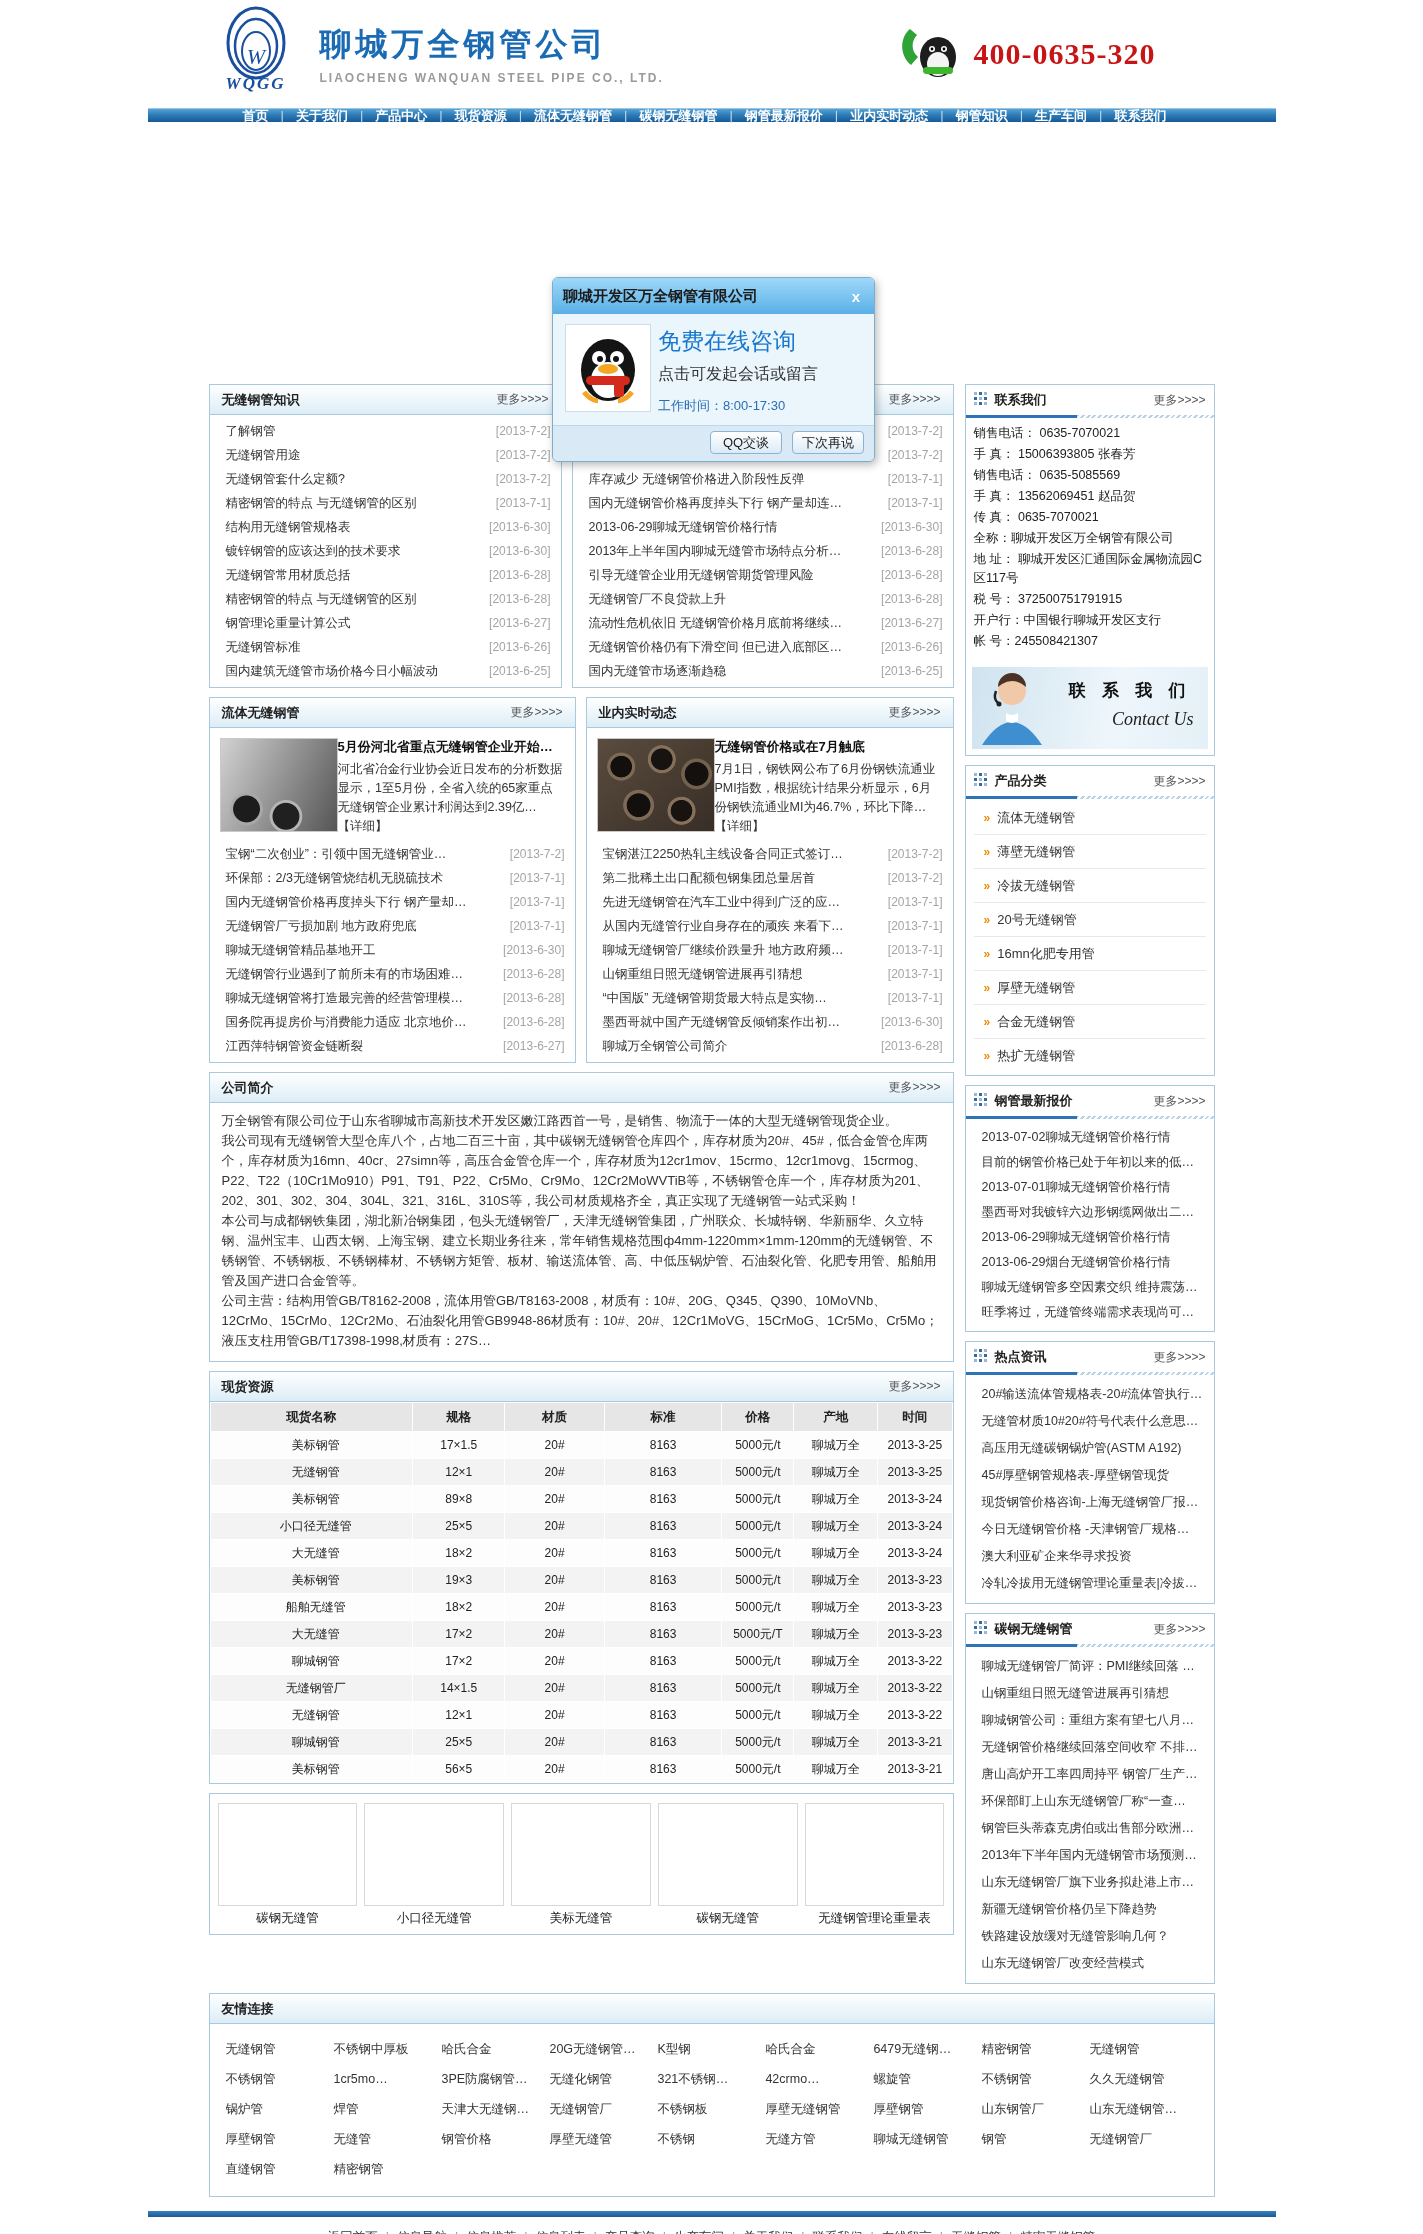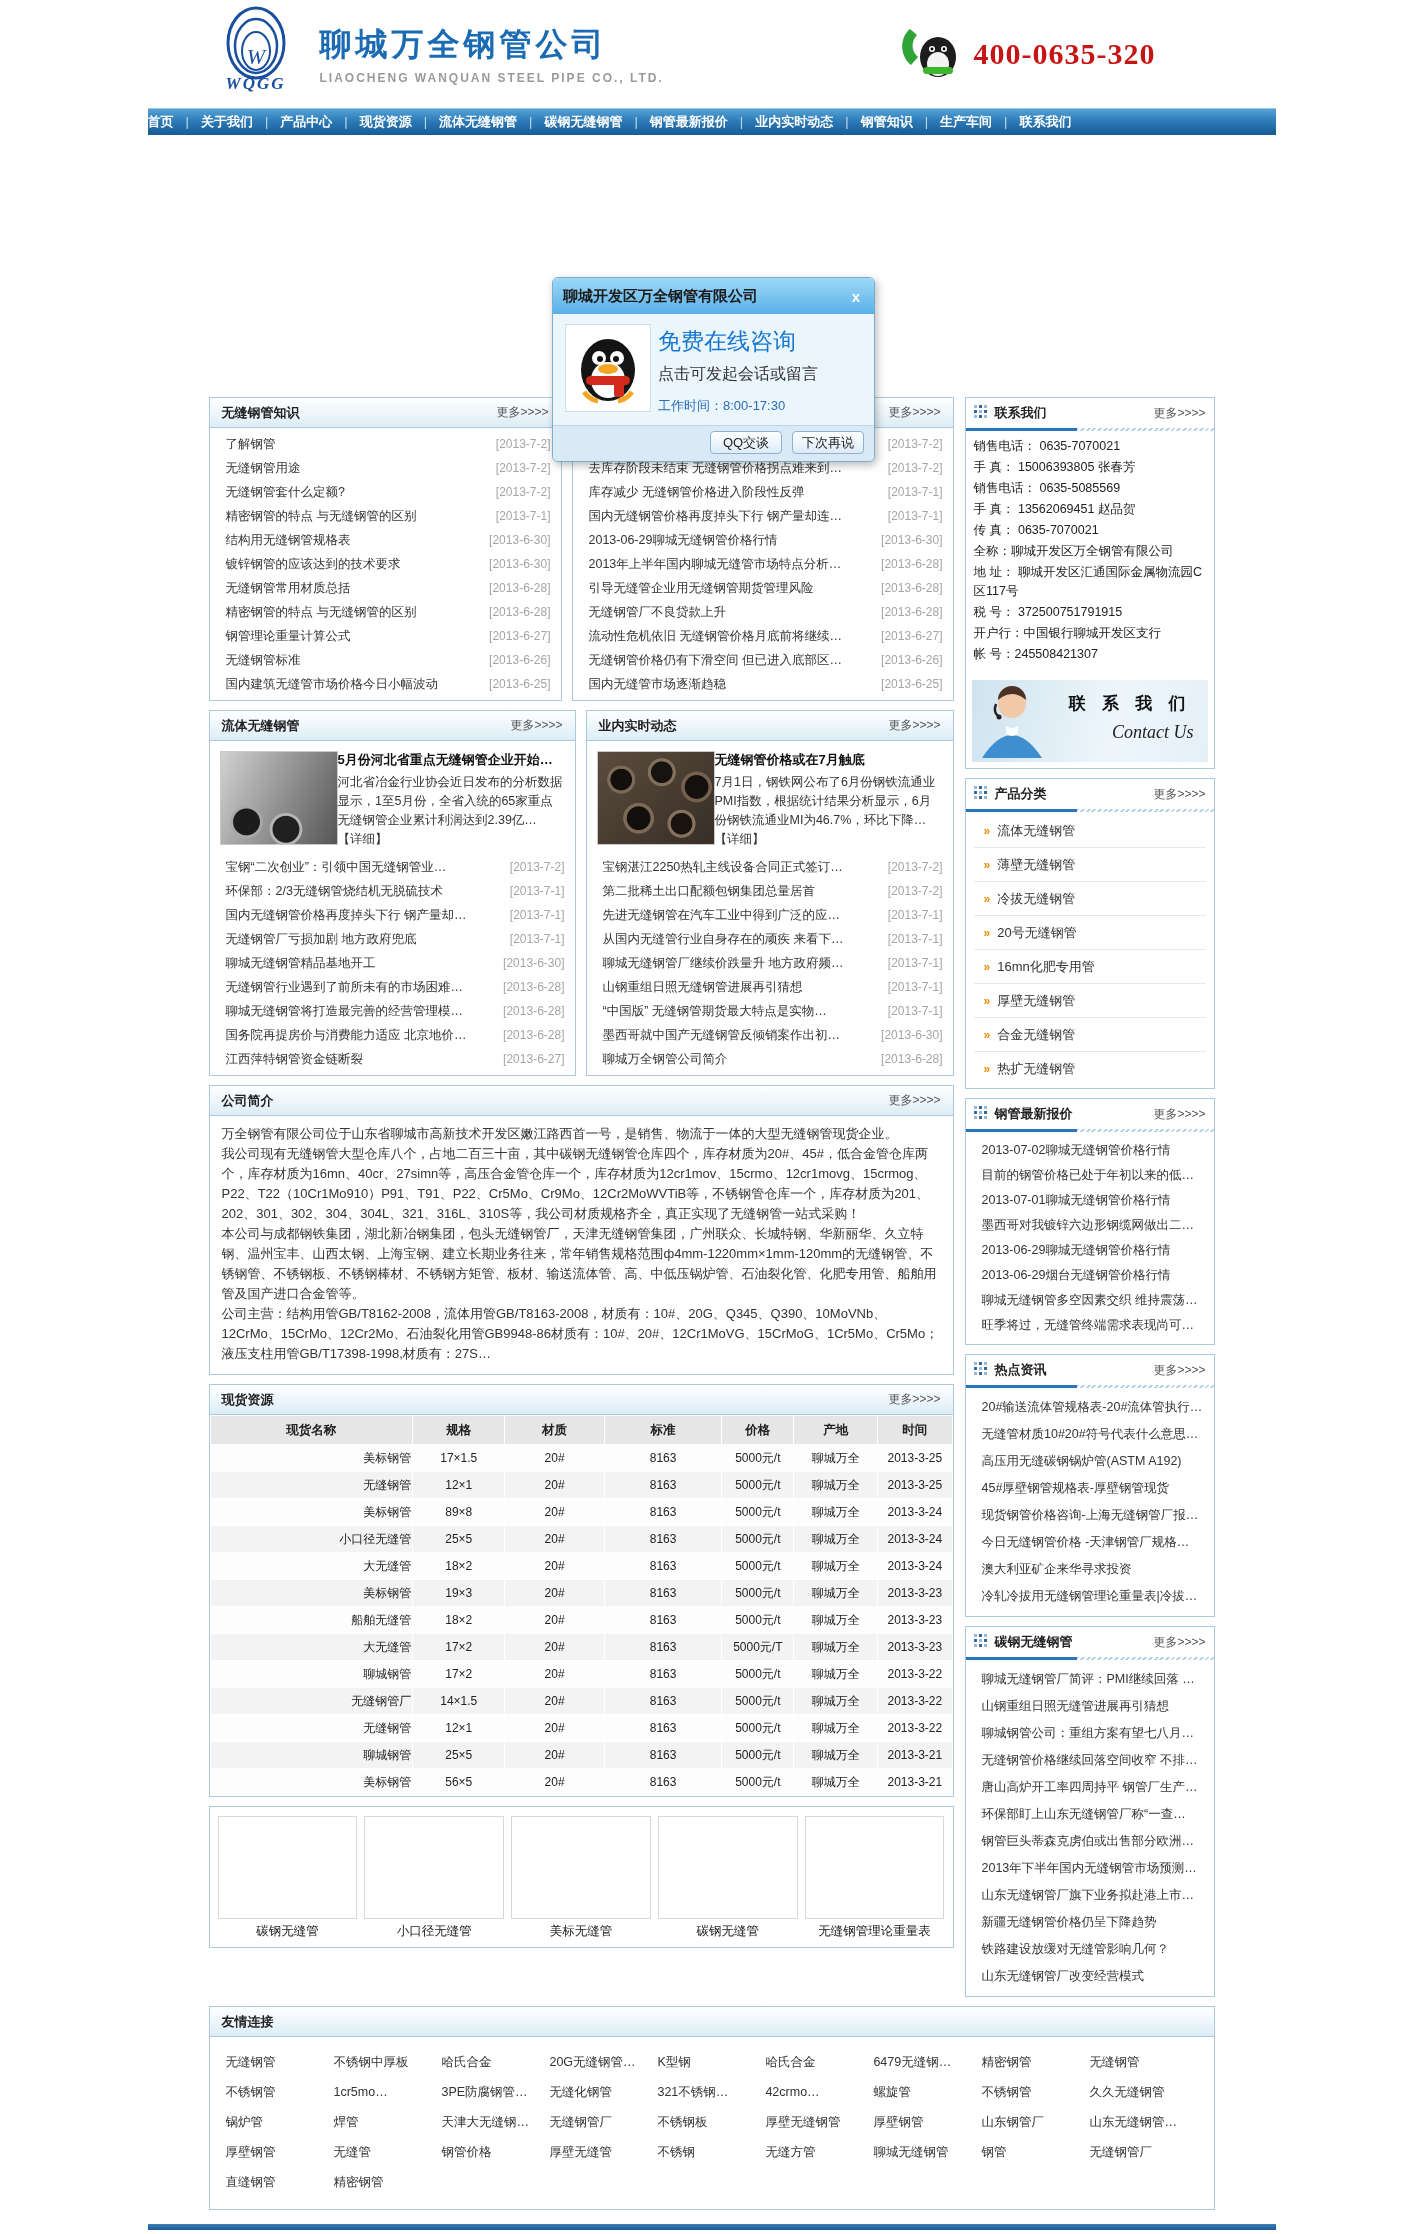--- a/index.html
+++ b/index.html
@@ -14,22 +14,22 @@
   .logo { width:96px; height:96px; margin-left:60px; position:relative; flex-shrink:0; text-align:center; }
   .logo .rings { display:block; margin:0 auto; }
   .logo .wqgg { font-family:"Liberation Serif",serif; font-style:italic; font-weight:bold;
     color:#1a4fa0; font-size:17px; letter-spacing:2px; display:block; margin-top:-6px; }
   .brand { margin-left:16px; }
   .brand .cn { font-size:32px; font-weight:bold; color:#1a6bb3; letter-spacing:4px; }
   .brand .en { font-size:12px; color:#9a9a9a; letter-spacing:2px; font-weight:bold; margin-top:4px; }
   .hdr-right { margin-left:auto; margin-right:120px; display:flex; align-items:center; gap:10px; }
   .phone-num { font-family:"Liberation Serif",serif; font-weight:bold; font-size:30px; color:#c71414; letter-spacing:1px; }
   
-  .nav { height:27px; background:linear-gradient(180deg,#55a2d6 0%,#2d7cb8 45%,#175a96 100%);
-    display:flex; align-items:center; border-top:1px solid #9cc6e2; }
+  .nav { height:14px; background:linear-gradient(180deg,#55a2d6 0%,#2d7cb8 45%,#175a96 100%);
+    display:flex; align-items:center; padding-left:95px; border-top:1px solid #9cc6e2; }
   .nav ul { list-style:none; margin:0; padding:0; display:flex; align-items:center; }
   .nav li { color:#fff; font-size:13px; font-weight:bold; white-space:nowrap; cursor:pointer; }
   .nav li + li::before { content:"|"; color:#bfdcf0; font-weight:normal; margin:0 12px; }
   .banner-space { height:262px; }
   
   .content { width:1006px; margin:0 auto; display:flex; gap:11px; align-items:flex-start; }
   .main { width:745px; }
   .sidebar { width:250px; }
   .row { display:flex; gap:10px; margin-bottom:9px; }
   .box { border:1px solid #abc9dc; background:#fff; }
@@ -74,21 +74,21 @@
     white-space:nowrap; overflow:hidden; cursor:pointer; }
   .slist.tall li { height:27px; line-height:27px; }
   
   .about-body { padding:8px 12px 10px; font-size:13px; line-height:20px; color:#333; }
   .about-body p { margin:0; }
   
   .stbl { width:100%; border-collapse:separate; border-spacing:1px; background:#fff; }
   .stbl th { background:#e6e6e6; height:28px; font-size:12.5px; font-weight:bold; color:#222; }
   .stbl td { height:26px; font-size:12px; color:#222; text-align:center; background:#fdfdfd; }
   .stbl tbody tr:nth-child(even) td { background:#f3f3f3; }
-  .stbl td:first-child { text-align:right; padding-left:10px;margin-top:7px; }
+  .stbl td:first-child { text-align:center; padding-left:10px;margin-top:7px; }
   
   .gal { display:flex; gap:7px; padding:9px 8px 4px; }
   .gal figure { margin:0; width:142px; }
   .gph { height:103px; border:1px solid #d8d8d8; cursor:pointer; }
   .gal figcaption { text-align:center; font-size:12.5px; color:#222; height:24px; line-height:24px; cursor:pointer;
     white-space:nowrap; overflow:hidden; }
   
   .ph-rods { background:
     radial-gradient(circle 24px at 22% 76%, #1c1c1c 0 54%, #a8a8a8 58% 66%, transparent 70%),
     radial-gradient(circle 24px at 56% 84%, #202020 0 54%, #b5b5b5 58% 66%, transparent 70%),

